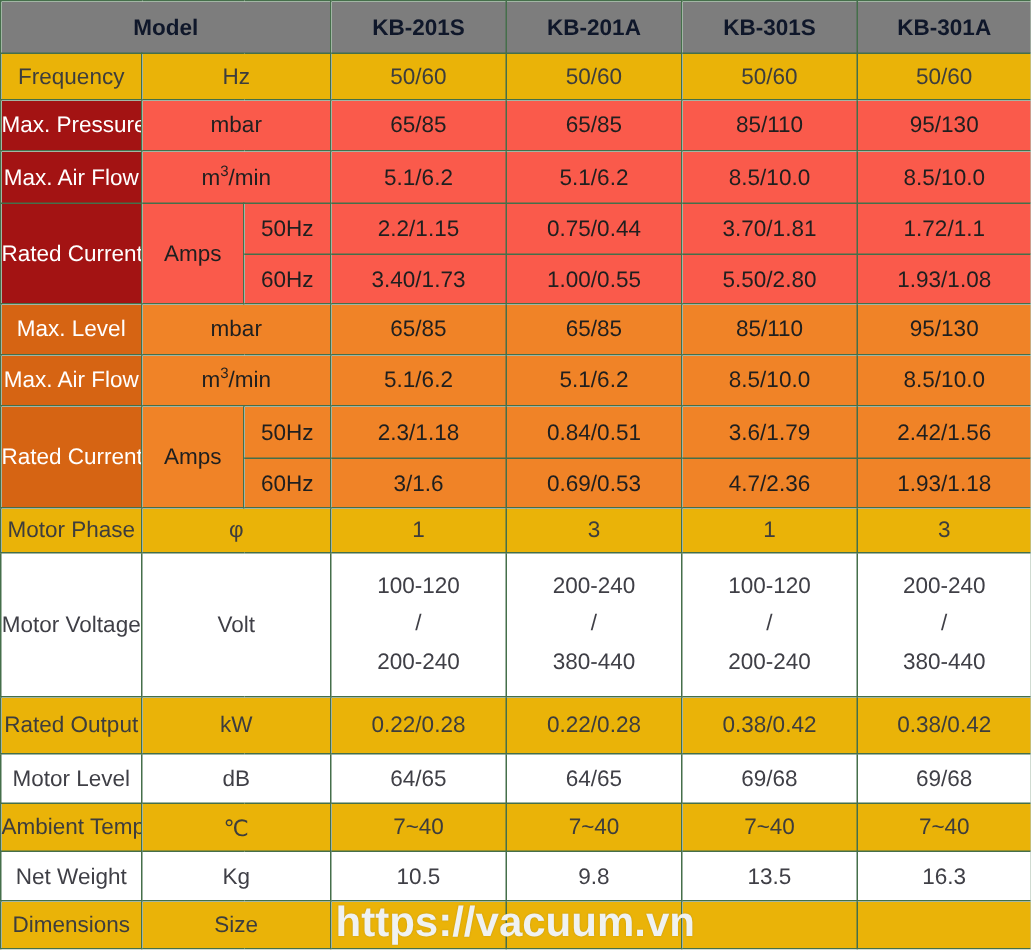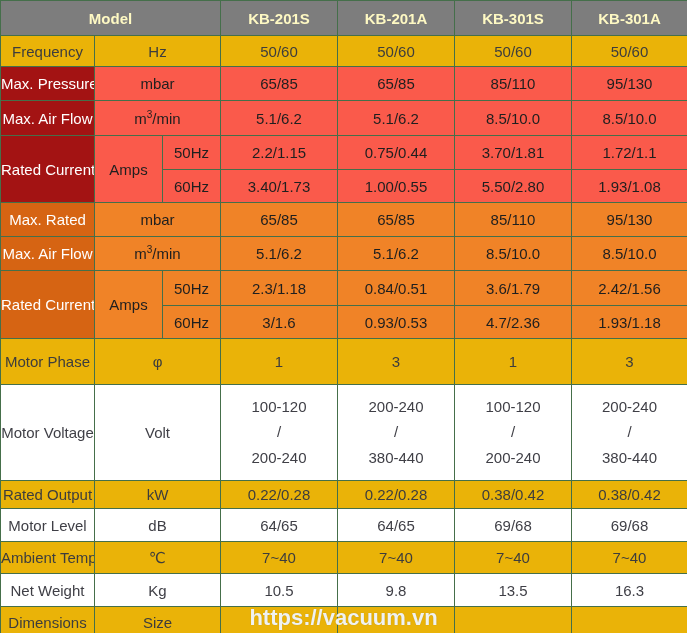--- a/index.html
+++ b/index.html
@@ -9,32 +9,32 @@
   }
   table.spec{
     width:687px;border-collapse:collapse;table-layout:fixed;
   }
   td{
     border:1px solid #456f4a;
     text-align:center;vertical-align:middle;
     font-size:15px;color:#3d3d3d;
     padding:0;overflow:hidden;white-space:nowrap;
   }
-  tr.hdr td{background:#7d7d7d;color:#fef9c3;font-weight:bold;}
+  tr.hdr td{background:#7d7d7d;color:#0f172a;font-weight:bold;}
   tr.gray td{background:#eab308;color:#3d3d3d;}
   tr.white td{background:#ffffff;color:#3f3f46;}
   td.red-lbl{background:#a31313;color:#ffffff;}
   td.red{background:#fa5a4b;color:#1f1f1f;}
   td.org-lbl{background:#d66413;color:#ffffff;}
   td.org{background:#f08327;color:#1f1f1f;}
   sup{font-size:10px;vertical-align:super;line-height:0;}
   .volt-stack{display:flex;flex-direction:column;align-items:center;gap:9px;line-height:1.1;}
   .watermark{
     position:absolute;left:50%;bottom:2px;transform:translateX(-50%);
-    font-size:22px;font-weight:bold;letter-spacing:0px;
+    font-size:28px;font-weight:bold;letter-spacing:0px;
     color:#f0f2f0;text-shadow:0 0 1px rgba(80,80,80,0.35);
     pointer-events:none;white-space:nowrap;
   }
 </style>
 </head>
 <body>
 
 <table class="spec">
   <colgroup>
     <col style="width:94px">
@@ -94,21 +94,21 @@
 
   <tr style="height:33px">
     <td class="red">60Hz</td>
     <td class="red">3.40/1.73</td>
     <td class="red">1.00/0.55</td>
     <td class="red">5.50/2.80</td>
     <td class="red">1.93/1.08</td>
   </tr>
 
   <tr style="height:34px">
-    <td class="org-lbl">Max. Rated</td>
+    <td class="org-lbl">Max. Level</td>
     <td class="org" colspan="2">mbar</td>
     <td class="org">65/85</td>
     <td class="org">65/85</td>
     <td class="org">85/110</td>
     <td class="org">95/130</td>
   </tr>
 
   <tr style="height:34px">
     <td class="org-lbl">Max. Air Flow</td>
     <td class="org" colspan="2"><span>m</span><sup>3</sup><span>/min</span></td>
@@ -124,26 +124,26 @@
     <td class="org">50Hz</td>
     <td class="org">2.3/1.18</td>
     <td class="org">0.84/0.51</td>
     <td class="org">3.6/1.79</td>
     <td class="org">2.42/1.56</td>
   </tr>
 
   <tr style="height:33px">
     <td class="org">60Hz</td>
     <td class="org">3/1.6</td>
-    <td class="org">0.93/0.53</td>
+    <td class="org">0.69/0.53</td>
     <td class="org">4.7/2.36</td>
     <td class="org">1.93/1.18</td>
   </tr>
 
-  <tr class="gray" style="height:46px">
+  <tr class="gray" style="height:30px">
     <td>Motor Phase</td>
     <td colspan="2">φ</td>
     <td>1</td>
     <td>3</td>
     <td>1</td>
     <td>3</td>
   </tr>
 
   <tr class="white" style="height:96px">
     <td>Motor Voltage</td>
@@ -171,21 +171,21 @@
         </td>
     <td>
           <div class="volt-stack">
             <span>200-240</span>
             <span>/</span>
             <span>380-440</span>
           </div>
         </td>
   </tr>
 
-  <tr class="gray" style="height:28px">
+  <tr class="gray" style="height:38px">
     <td>Rated Output</td>
     <td colspan="2">kW</td>
     <td>0.22/0.28</td>
     <td>0.22/0.28</td>
     <td>0.38/0.42</td>
     <td>0.38/0.42</td>
   </tr>
 
   <tr class="white" style="height:33px">
     <td>Motor Level</td>

